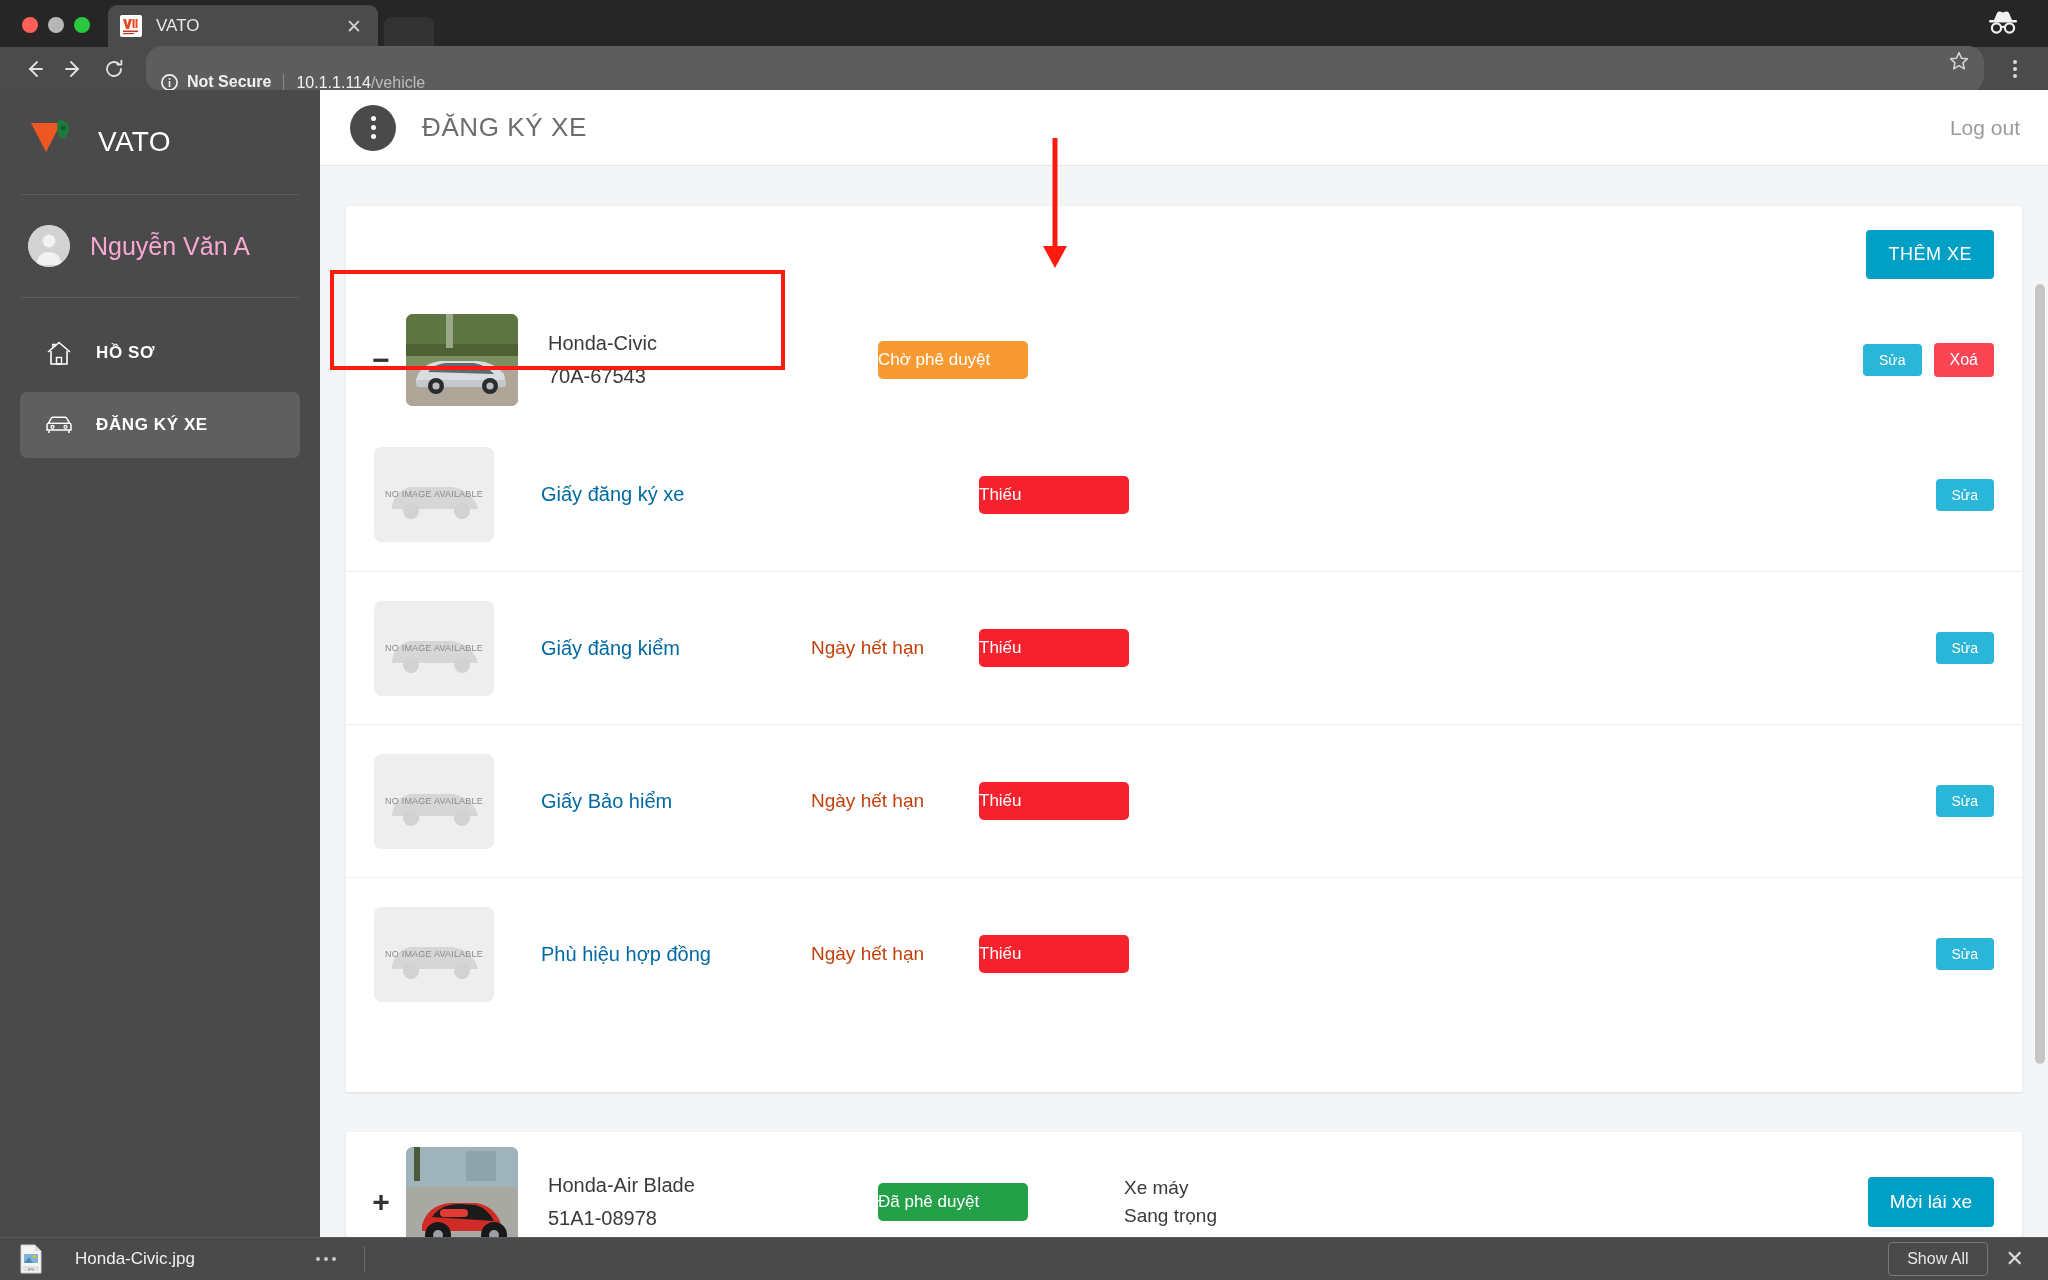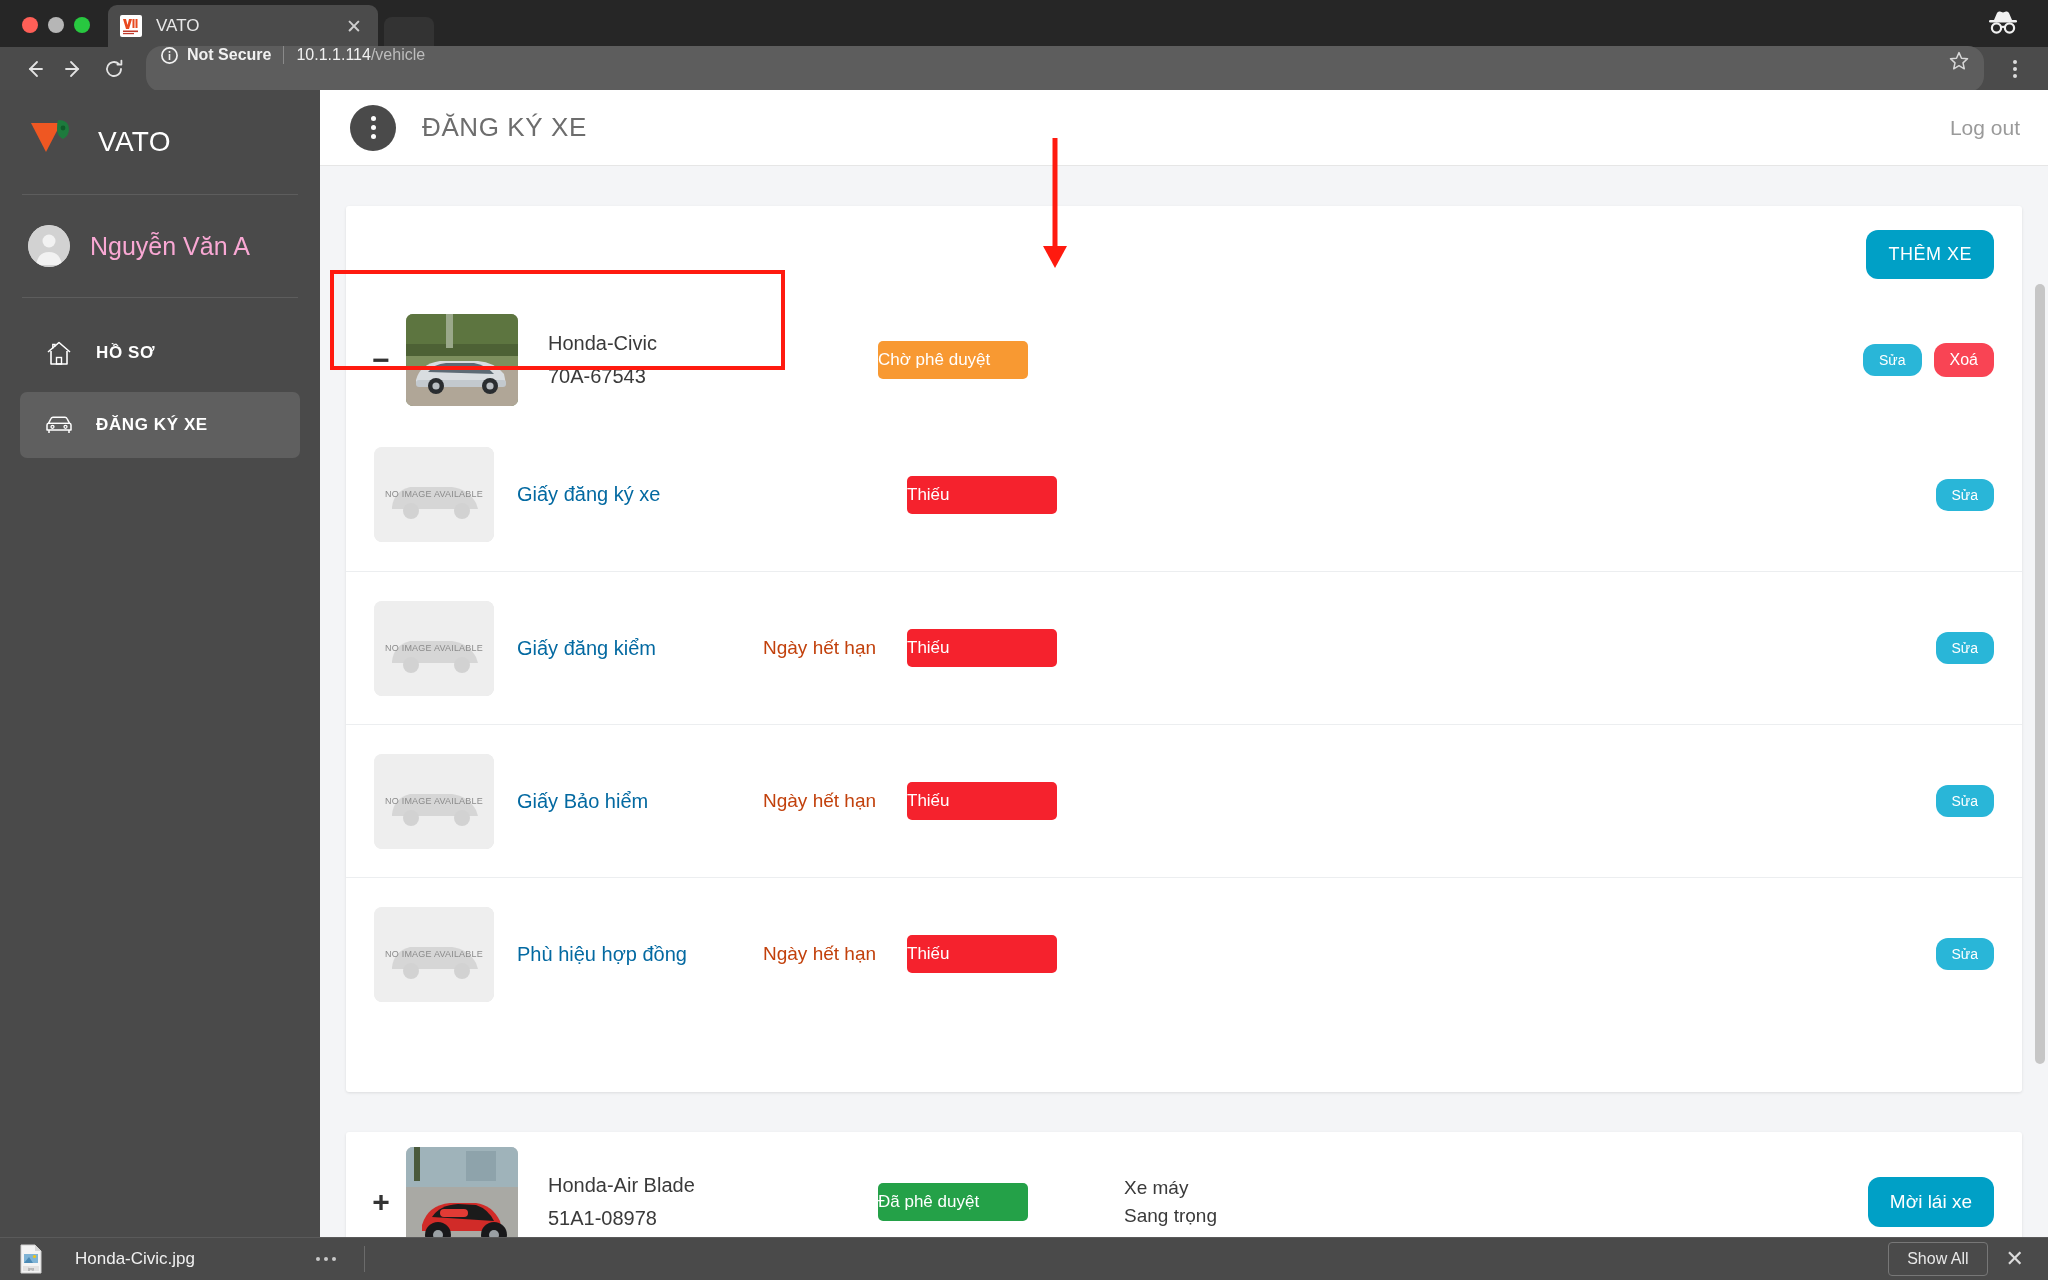--- a/index.html
+++ b/index.html
@@ -48,21 +48,21 @@
   .toolbar {
     height: 43px; background: #4b4b4b;
     display: flex; align-items: center; padding: 0 16px; gap: 4px;
   }
   .nav-ico {
     width: 36px; height: 36px; display: flex; align-items: center; justify-content: center;
     color: #e3e3e3;
   }
   .omnibox {
     flex: 1; height: 46px; background: #5d5d5d; border-radius: 16px;
-    display: flex; align-items: flex-start; padding: 0 14px; margin: 0 10px;
+    display: flex; align-items: flex-end; padding: 0 14px; margin: 0 10px;
     position: relative;
   }
   .not-secure-wrap { display: flex; align-items: center; gap: 8px; }
   .ns-text { color: #f1f1f1; font-size: 16px; font-weight: bold; }
   .url-sep { width: 1px; height: 18px; background: #8a8a8a; margin: 0 12px; }
   .url { font-size: 16px; color: #f1f1f1; }
   .url .path { color: #bdbdbd; }
   .omni-star { position: absolute; right: 14px; top: 4px; }
   .tb-kebab { width: 34px; height: 34px; display: flex; flex-direction: column;
     align-items: center; justify-content: center; gap: 3px; }
@@ -108,21 +108,21 @@
   .logout { margin-left: auto; font-size: 21px; color: #9a9a9a; }
 
   .scroll-area { position: relative; height: 1114px; }
   .card {
     background: #fff; margin: 40px 26px 0 26px; border-radius: 3px;
     box-shadow: 0 1px 3px rgba(0,0,0,.10);
   }
 
   .addbar { height: 96px; display: flex; align-items: center; justify-content: flex-end; padding-right: 28px; }
   .btn {
-    border: none; border-radius: 12px; color: #fff; cursor: pointer;
+    border: none; border-radius: 4px; color: #fff; cursor: pointer;
     font-family: "Liberation Sans", sans-serif;
   }
   .btn-primary { background: #00a0c6; font-size: 18px; padding: 14px 22px; letter-spacing: .5px; }
   .btn-sm { background: #29b6d8; font-size: 14px; padding: 8px 16px; }
   .btn-danger { background: #f94454; font-size: 16px; padding: 8px 16px; }
   .btn-invite { background: #00a0c6; font-size: 19px; padding: 14px 22px; }
 
   .veh-row {
     display: flex; align-items: center; height: 116px; padding: 0 28px 0 22px; position: relative;
   }
@@ -140,21 +140,21 @@
     display: inline-block; width: 150px;
   }
   .badge-pending { background: #f89932; }
   .badge-approved { background: #24a148; }
   .badge-missing { background: #f5222d; }
   .veh-actions { margin-left: auto; display: flex; gap: 12px; align-items: center; }
   .veh-type { font-size: 19px; color: #3a3a3a; line-height: 1.5; margin-left: 96px; }
 
   .doc-row {
     display: flex; align-items: center; height: 153px; padding: 0 28px 0 28px;
-    border-top: 1px solid #eceef0; position: relative;
+    border-top: 1px solid #eceef0; position: relative; gap: 24px;
   }
   .doc-thumb {
     width: 120px; height: 95px; border-radius: 8px; flex: none;
     background: linear-gradient(135deg,#efefef,#e4e4e4);
     display: flex; align-items: center; justify-content: center; overflow: hidden;
     position: relative;
   }
   .doc-name { font-size: 20px; color: #0369a1; margin-left: 23px; width: 246px; flex: none; }
   .doc-expiry { font-size: 19px; color: #c2410c; width: 144px; flex: none; }
   .doc-badgewrap { width: 180px; flex: none; }

